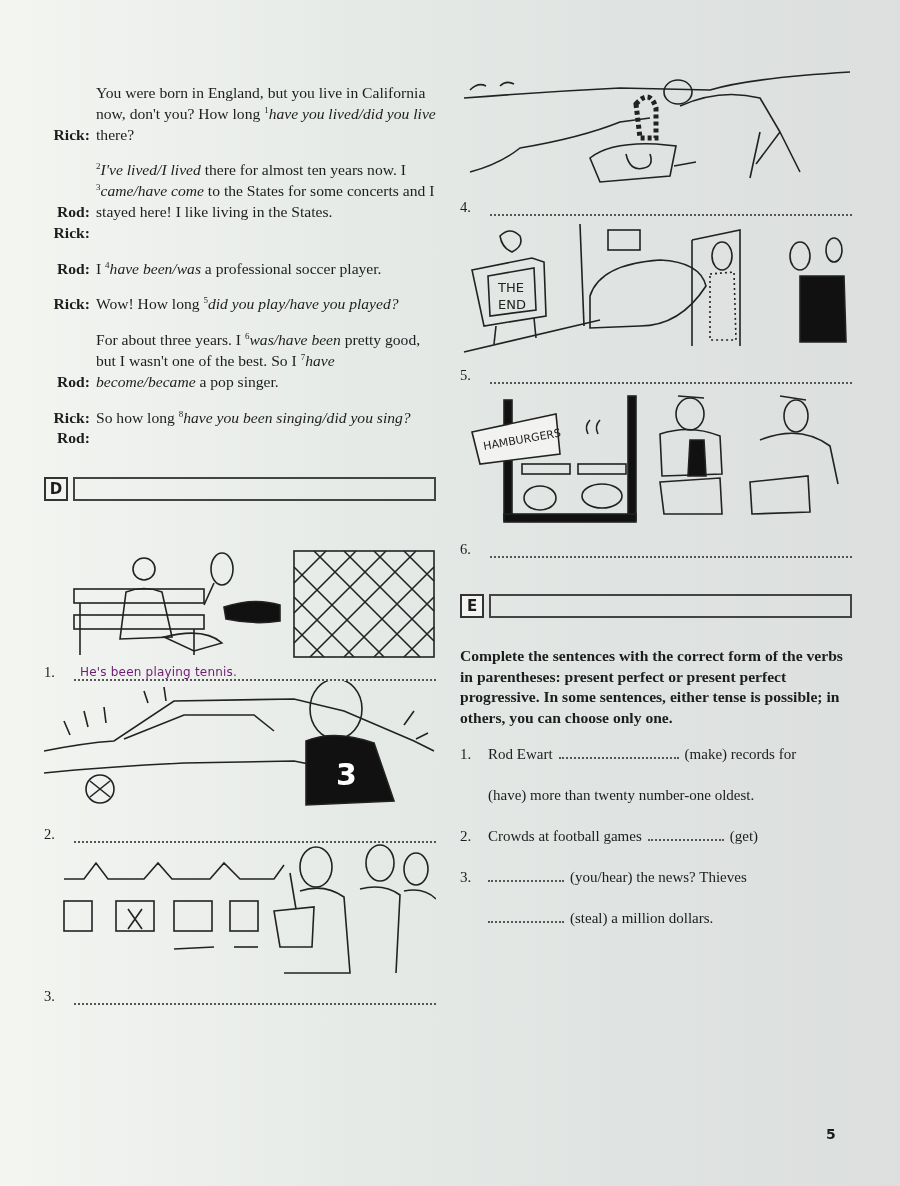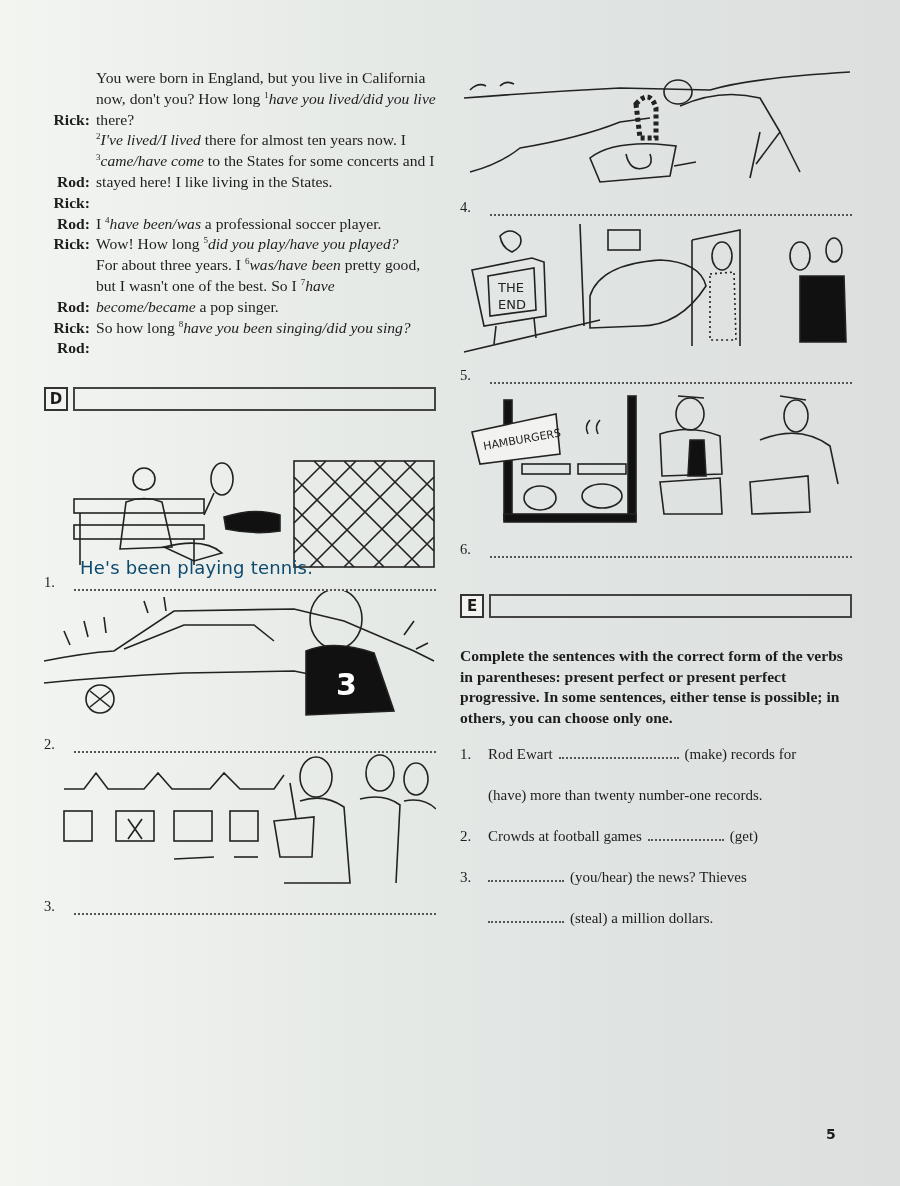--- a/index.html
+++ b/index.html
@@ -9,21 +9,21 @@
       font-family: "Liberation Serif", serif;
       color: #1d1d1d;
       position: relative;
     }
     .col-left { position: absolute; left: 44px; top: 68px; width: 392px; }
     .col-right { position: absolute; left: 460px; top: 68px; width: 392px; }
 
     
     .dlg-row { display: flex; font-size: 15.6px; line-height: 20.8px; align-items: flex-end; }
     .dlg-speaker { width: 52px; flex: 0 0 52px; font-weight: bold; text-align: right; padding-right: 6px; box-sizing: border-box; }
-    .dlg-text { flex: 1; }
+    .dlg-text { flex: 1; margin-top: 15px; }
     .dlg-text i { font-style: italic; }
     sup { font-size: 9px; vertical-align: 6px; line-height: 0; }
 
     
     .sec-head { display: flex; align-items: stretch; height: 24px; margin-top: 0; }
     .sec-letter {
       width: 24px; border: 2px solid #333; box-sizing: border-box;
       font-family: "DejaVu Sans", sans-serif; font-size: 15px; font-weight: bold;
       display: flex; align-items: center; justify-content: center; margin-right: 5px;
       background: #f3f4f1;
@@ -32,21 +32,21 @@
 
     .instr { font-weight: bold; font-size: 15.6px; line-height: 20.5px; }
 
     
     .pic { position: relative; }
     .pic svg { display: block; }
 
     .answer-row { display: flex; align-items: flex-end; font-size: 14.5px; height: 22px; }
     .answer-num { width: 30px; flex: 0 0 30px; }
     .answer-line { flex: 1; border-bottom: 2px dotted #555; height: 16px; position: relative; }
-    .answer-hand { position: absolute; left: 6px; bottom: 11px; font-family: "DejaVu Sans", sans-serif; font-size: 18px; color: #0c4a6e; letter-spacing: 0.2px; }
+    .answer-hand { position: absolute; left: 6px; bottom: 0px; font-family: "DejaVu Sans", sans-serif; font-size: 12px; color: #701a75; letter-spacing: 0.2px; }
 
     
     .ex-item { display: flex; font-size: 15px; line-height: 21px; }
     .ex-num { width: 28px; flex: 0 0 28px; }
     .ex-body { flex: 1; }
     .ex-line { margin-bottom: 20px; white-space: nowrap; }
     .blank { display: inline-block; border-bottom: 2px dotted #555; height: 12px; vertical-align: baseline; margin: 0 6px; }
 
     .page-num { position: absolute; left: 826px; top: 1126px; font-family: "DejaVu Sans", sans-serif; font-weight: bold; font-size: 14px; }
   </style>
@@ -253,21 +253,21 @@
     <div class="sec-bar"></div>
   </div>
   <div style="height:28px"></div>
   <div class="instr" style="width:386px">Complete the sentences with the correct form of the verbs in parentheses: present perfect or present perfect progressive. In some sentences, either tense is possible; in others, you can choose only one.</div>
   <div style="height:16px"></div>
   <div id="ex-e">
       <div class="ex-item">
         <span class="ex-num">1.</span>
         <div class="ex-body">
           <div class="ex-line">Rod Ewart<span class="blank" style="width: 120px;"></span>(make) records for</div>
-          <div class="ex-line">(have) more than twenty number-one records.</div>
+          <div class="ex-line">(have) more than twenty number-one oldest.</div>
         </div>
       </div>
       <div class="ex-item">
         <span class="ex-num">2.</span>
         <div class="ex-body">
           <div class="ex-line">Crowds at football games<span class="blank" style="width: 76px;"></span>(get)</div>
         </div>
       </div>
       <div class="ex-item">
         <span class="ex-num">3.</span>

